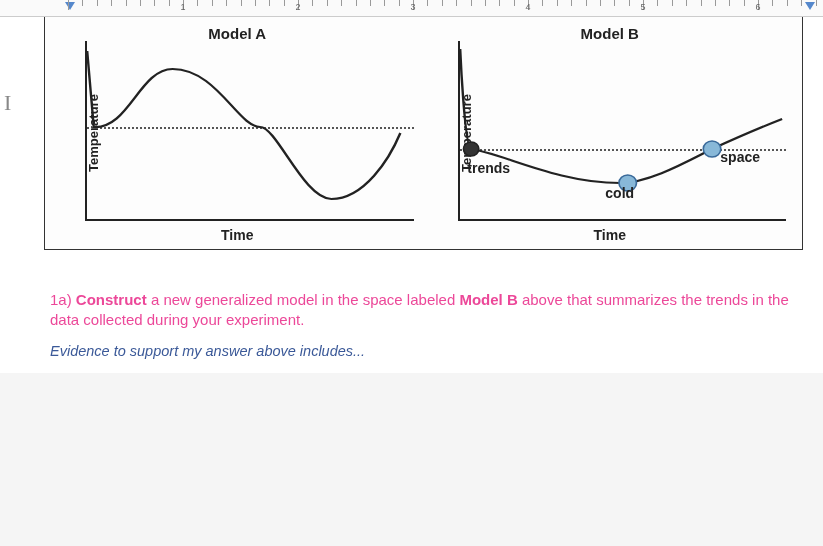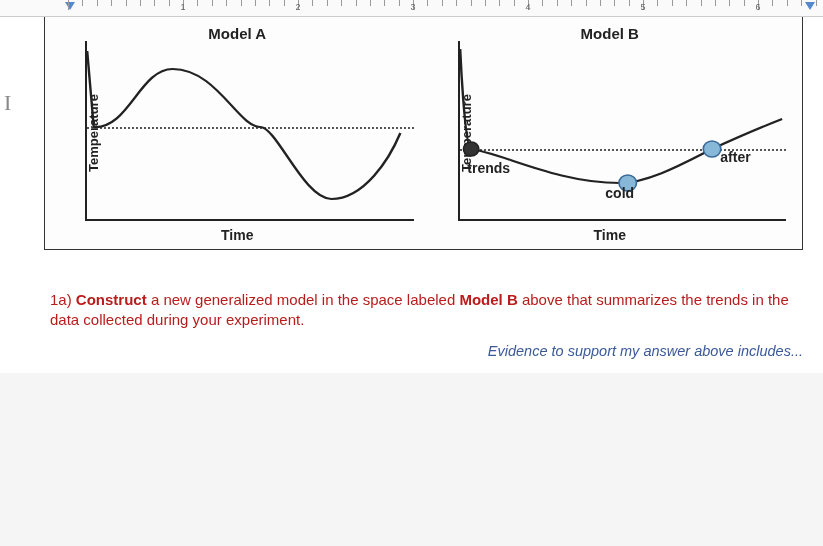--- a/index.html
+++ b/index.html
@@ -161,30 +161,30 @@
     .ann {
       position: absolute;
       font-size: 14px;
       font-weight: bold;
       color: #222;
     }
     .question-block {
       margin: 28px 0 12px 6px;
       font-size: 15px;
       line-height: 1.35;
-      color: #b91c1c;
+      color: #ec4899;
     }
     .answer-stub {
       color: #3b5998;
       font-style: italic;
       margin: 10px 0 4px 6px;
       font-size: 14.5px;
     }
     .bold { font-weight: bold; }
-    .cut { overflow: hidden; height: 16px; text-align: right;}
+    .cut { overflow: hidden; height: 16px;}
   </style>
 </head>
 <body>
 
 <div class="ruler">
   <div class="ruler-marker"></div>
   <div class="ruler-marker-right"></div>
 <div class="ruler-tick major" style="left: 68px;"></div>
     <div class="ruler-tick" style="left: 82.375px;"></div>
     <div class="ruler-tick" style="left: 96.75px;"></div>
@@ -281,21 +281,21 @@
           <path d="M 2 8 C 2 8, 6 108, 12 108
                    C 40 112, 90 142, 148 142
                    C 175 142, 210 120, 232 108
                    C 260 94, 282 84, 296 78" stroke="#222" stroke-width="2.2" fill="none"></path>
           <circle class="pt pt-dark" cx="12" cy="108" r="7"></circle>
           <circle class="pt" cx="155" cy="142" r="8"></circle>
           <circle class="pt" cx="232" cy="108" r="8"></circle>
         </svg>
         <div class="ann" style="left:3%; top:66%;">trends</div>
         <div class="ann" style="left:45%; top:80%;">cold</div>
-        <div class="ann" style="left:80%; top:60%;">after</div>
+        <div class="ann" style="left:80%; top:60%;">space</div>
       </div>
       <div class="xlabel">Time</div>
     </div>
 
   </div>
 
   <div class="question-block">
     <span>1a)</span>
     <span class="bold">Construct</span>
     <span>a new generalized model in the space labeled</span>

